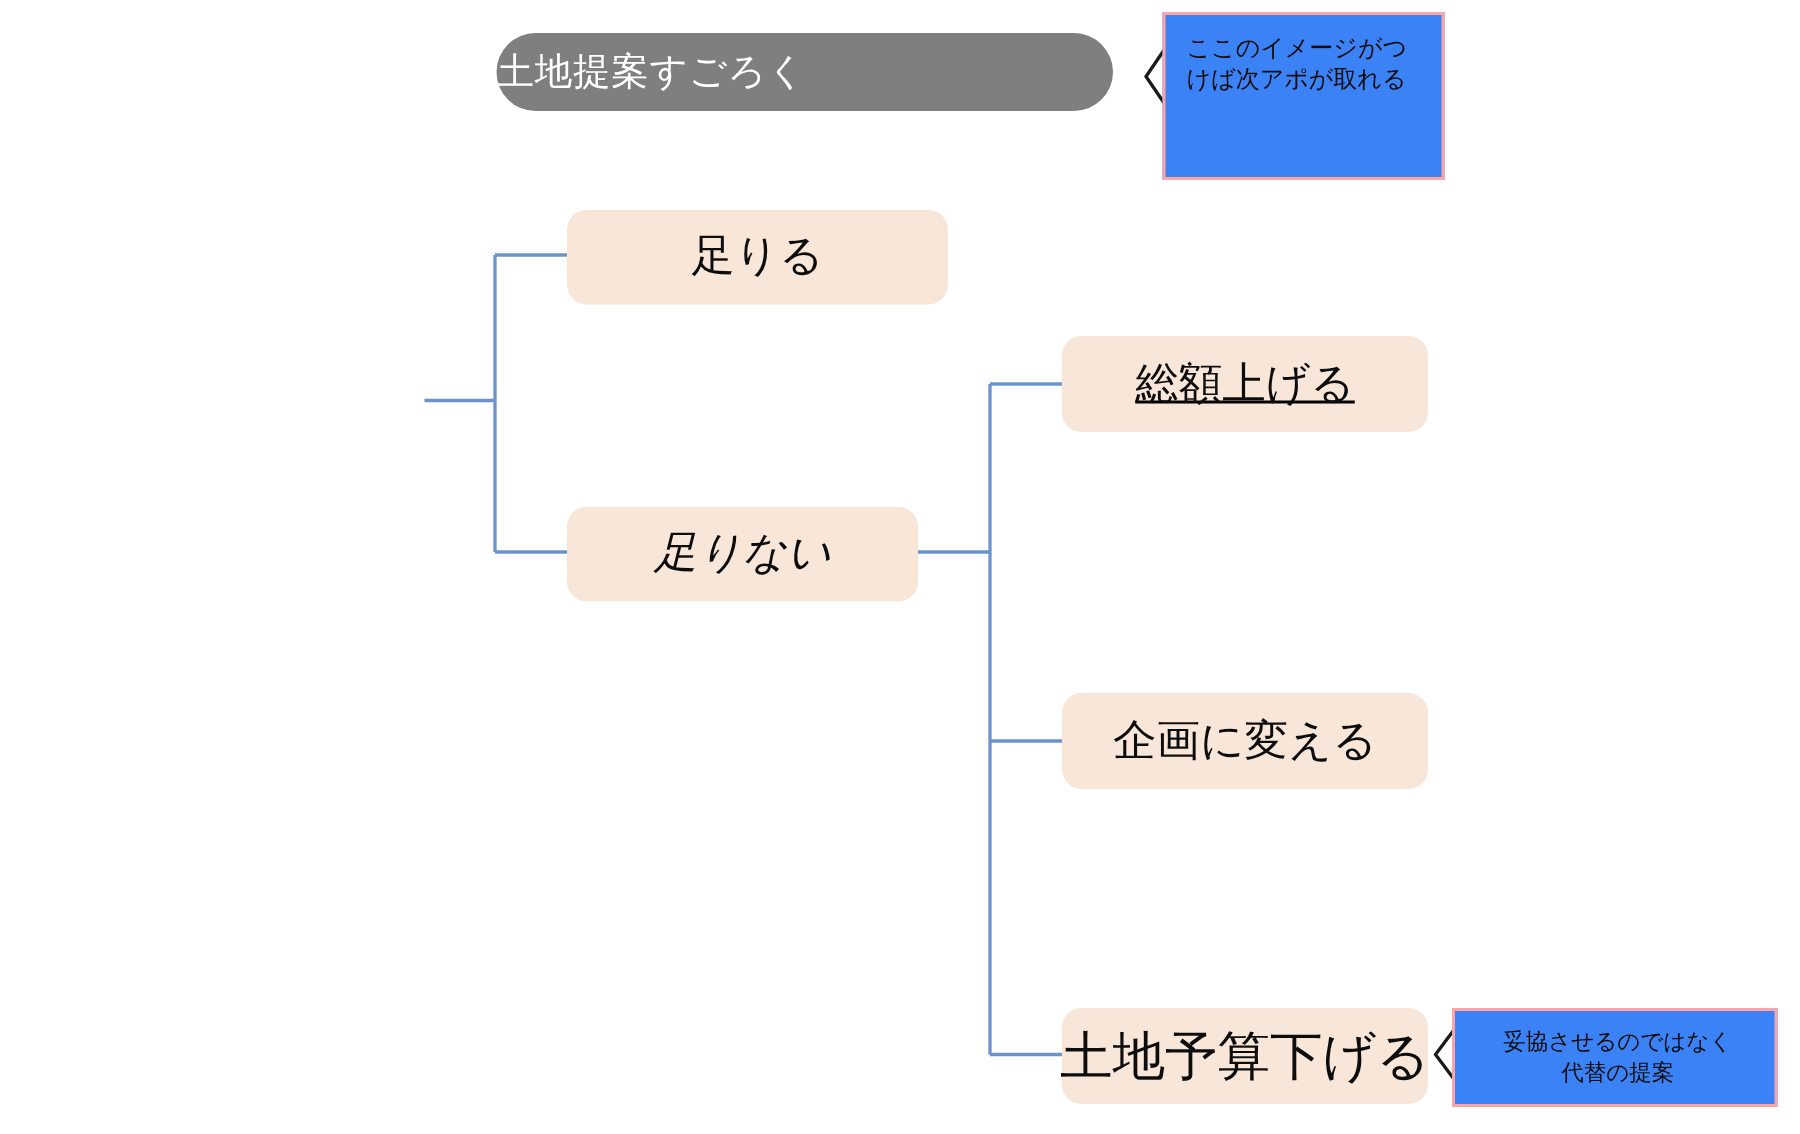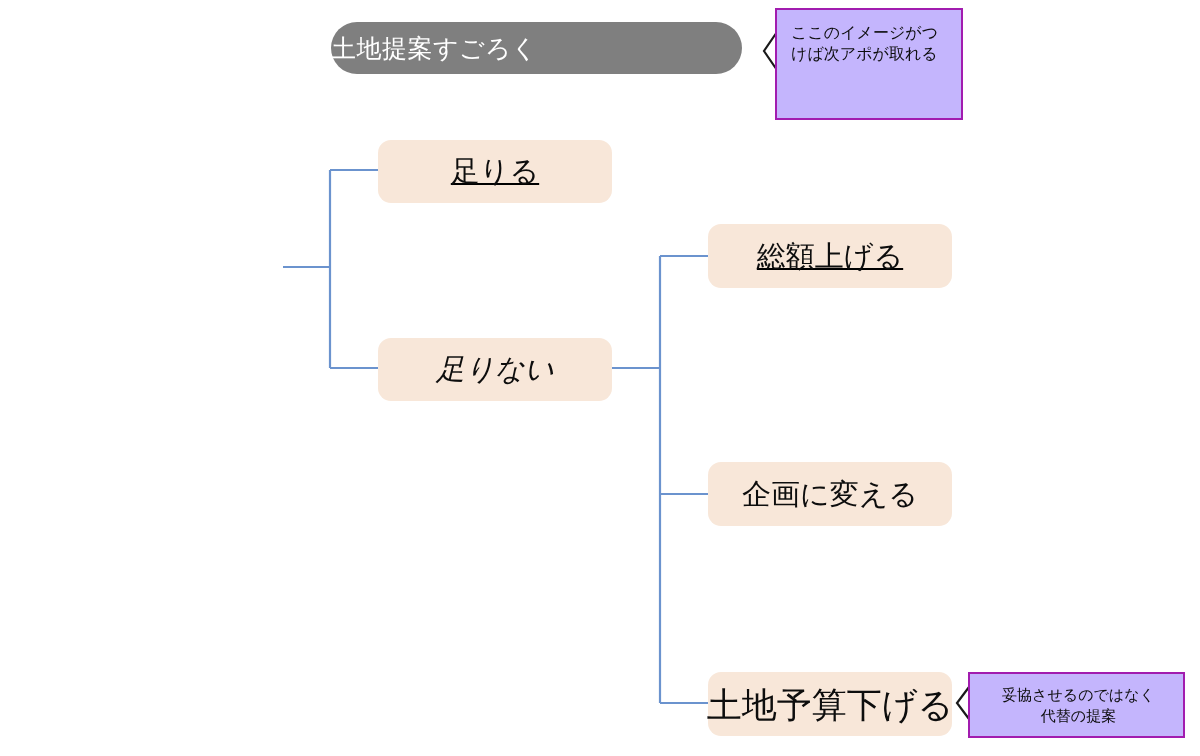--- a/index.html
+++ b/index.html
@@ -71,23 +71,22 @@
     left: 50px;
     top: 236px;
     width: 233px;
     height: 60px;
   }
   .node-root .label { font-size: 27px; }
 
   .node-tariru {
     left: 378px;
     top: 140px;
-    width: 234px;
+    width: 254px;
     height: 63px;
-    text-decoration: underline;
   }
   .node-tarinai {
     left: 378px;
     top: 338px;
     width: 234px;
     height: 63px;
     font-style: italic;
   }
   .node-tariru .label,
   .node-tarinai .label { font-size: 29px; }
@@ -111,22 +110,22 @@
     width: 244px;
     height: 64px;
   }
   .node-sougaku .label,
   .node-kikaku .label { font-size: 29px; }
   .node-sageru .label { font-size: 35px; }
 
   
   .callout {
     position: absolute;
-    background: #c4b5fd;
-    border: 2px solid #a21caf;
+    background: #3b82f6;
+    border: 2px solid #fca5a5;
     box-sizing: border-box;
   }
   .callout .ctext {
     color: #0d0d0d;
     display: block;
   }
   .callout-tail {
     position: absolute;
     pointer-events: none;
   }

